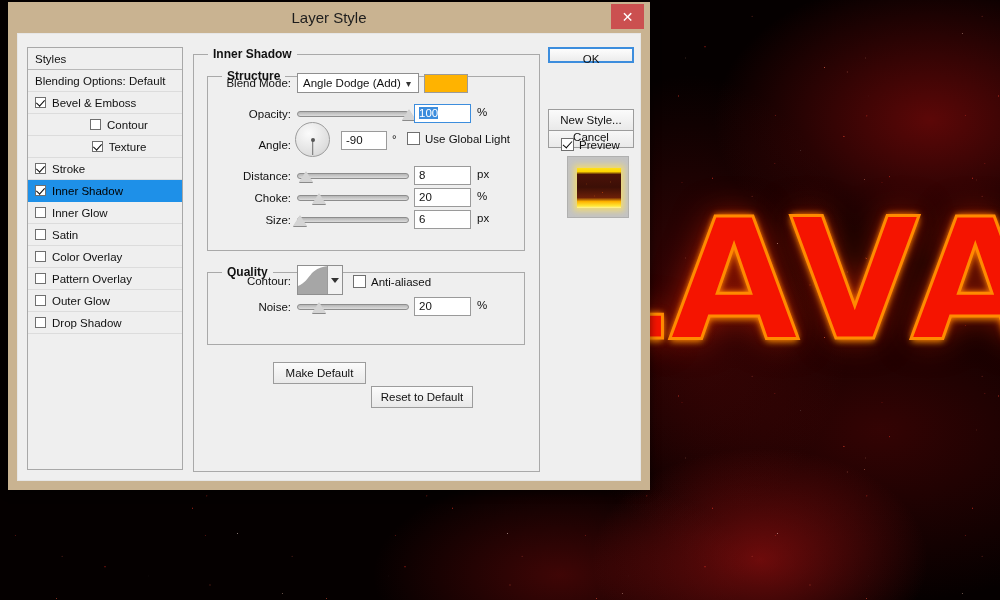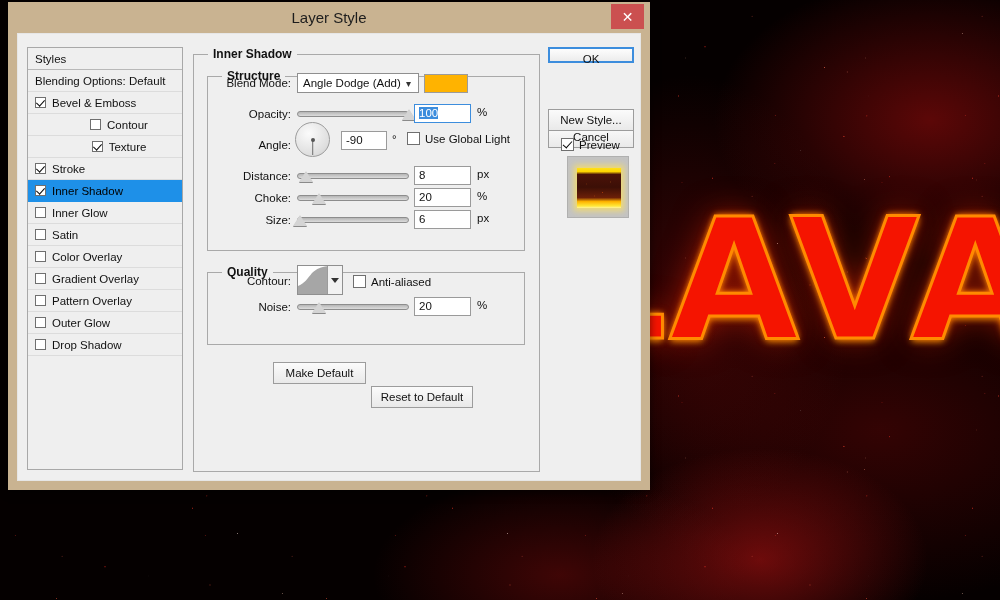--- a/index.html
+++ b/index.html
@@ -509,21 +509,20 @@
         <div id="styles-rows">
             <div class="style-row"><span>Blending Options: Default</span></div>
             <div class="style-row"><span class="cb checked"></span><span>Bevel &amp; Emboss</span></div>
             <div class="style-row indent"><span class="cb"></span><span>Contour</span></div>
             <div class="style-row indent"><span class="cb checked"></span><span>Texture</span></div>
             <div class="style-row"><span class="cb checked"></span><span>Stroke</span></div>
             <div class="style-row selected"><span class="cb checked"></span><span>Inner Shadow</span></div>
             <div class="style-row"><span class="cb"></span><span>Inner Glow</span></div>
             <div class="style-row"><span class="cb"></span><span>Satin</span></div>
             <div class="style-row"><span class="cb"></span><span>Color Overlay</span></div>
-            <div class="style-row"><span class="cb"></span><span>Gradient Overlay</span></div>
             <div class="style-row"><span class="cb"></span><span>Pattern Overlay</span></div>
             <div class="style-row"><span class="cb"></span><span>Outer Glow</span></div>
             <div class="style-row"><span class="cb"></span><span>Drop Shadow</span></div>
           </div>
       </div>
 
       <div id="settings">
 
         <fieldset class="grp" id="grp-inner-shadow">
           <legend>Inner Shadow</legend>

